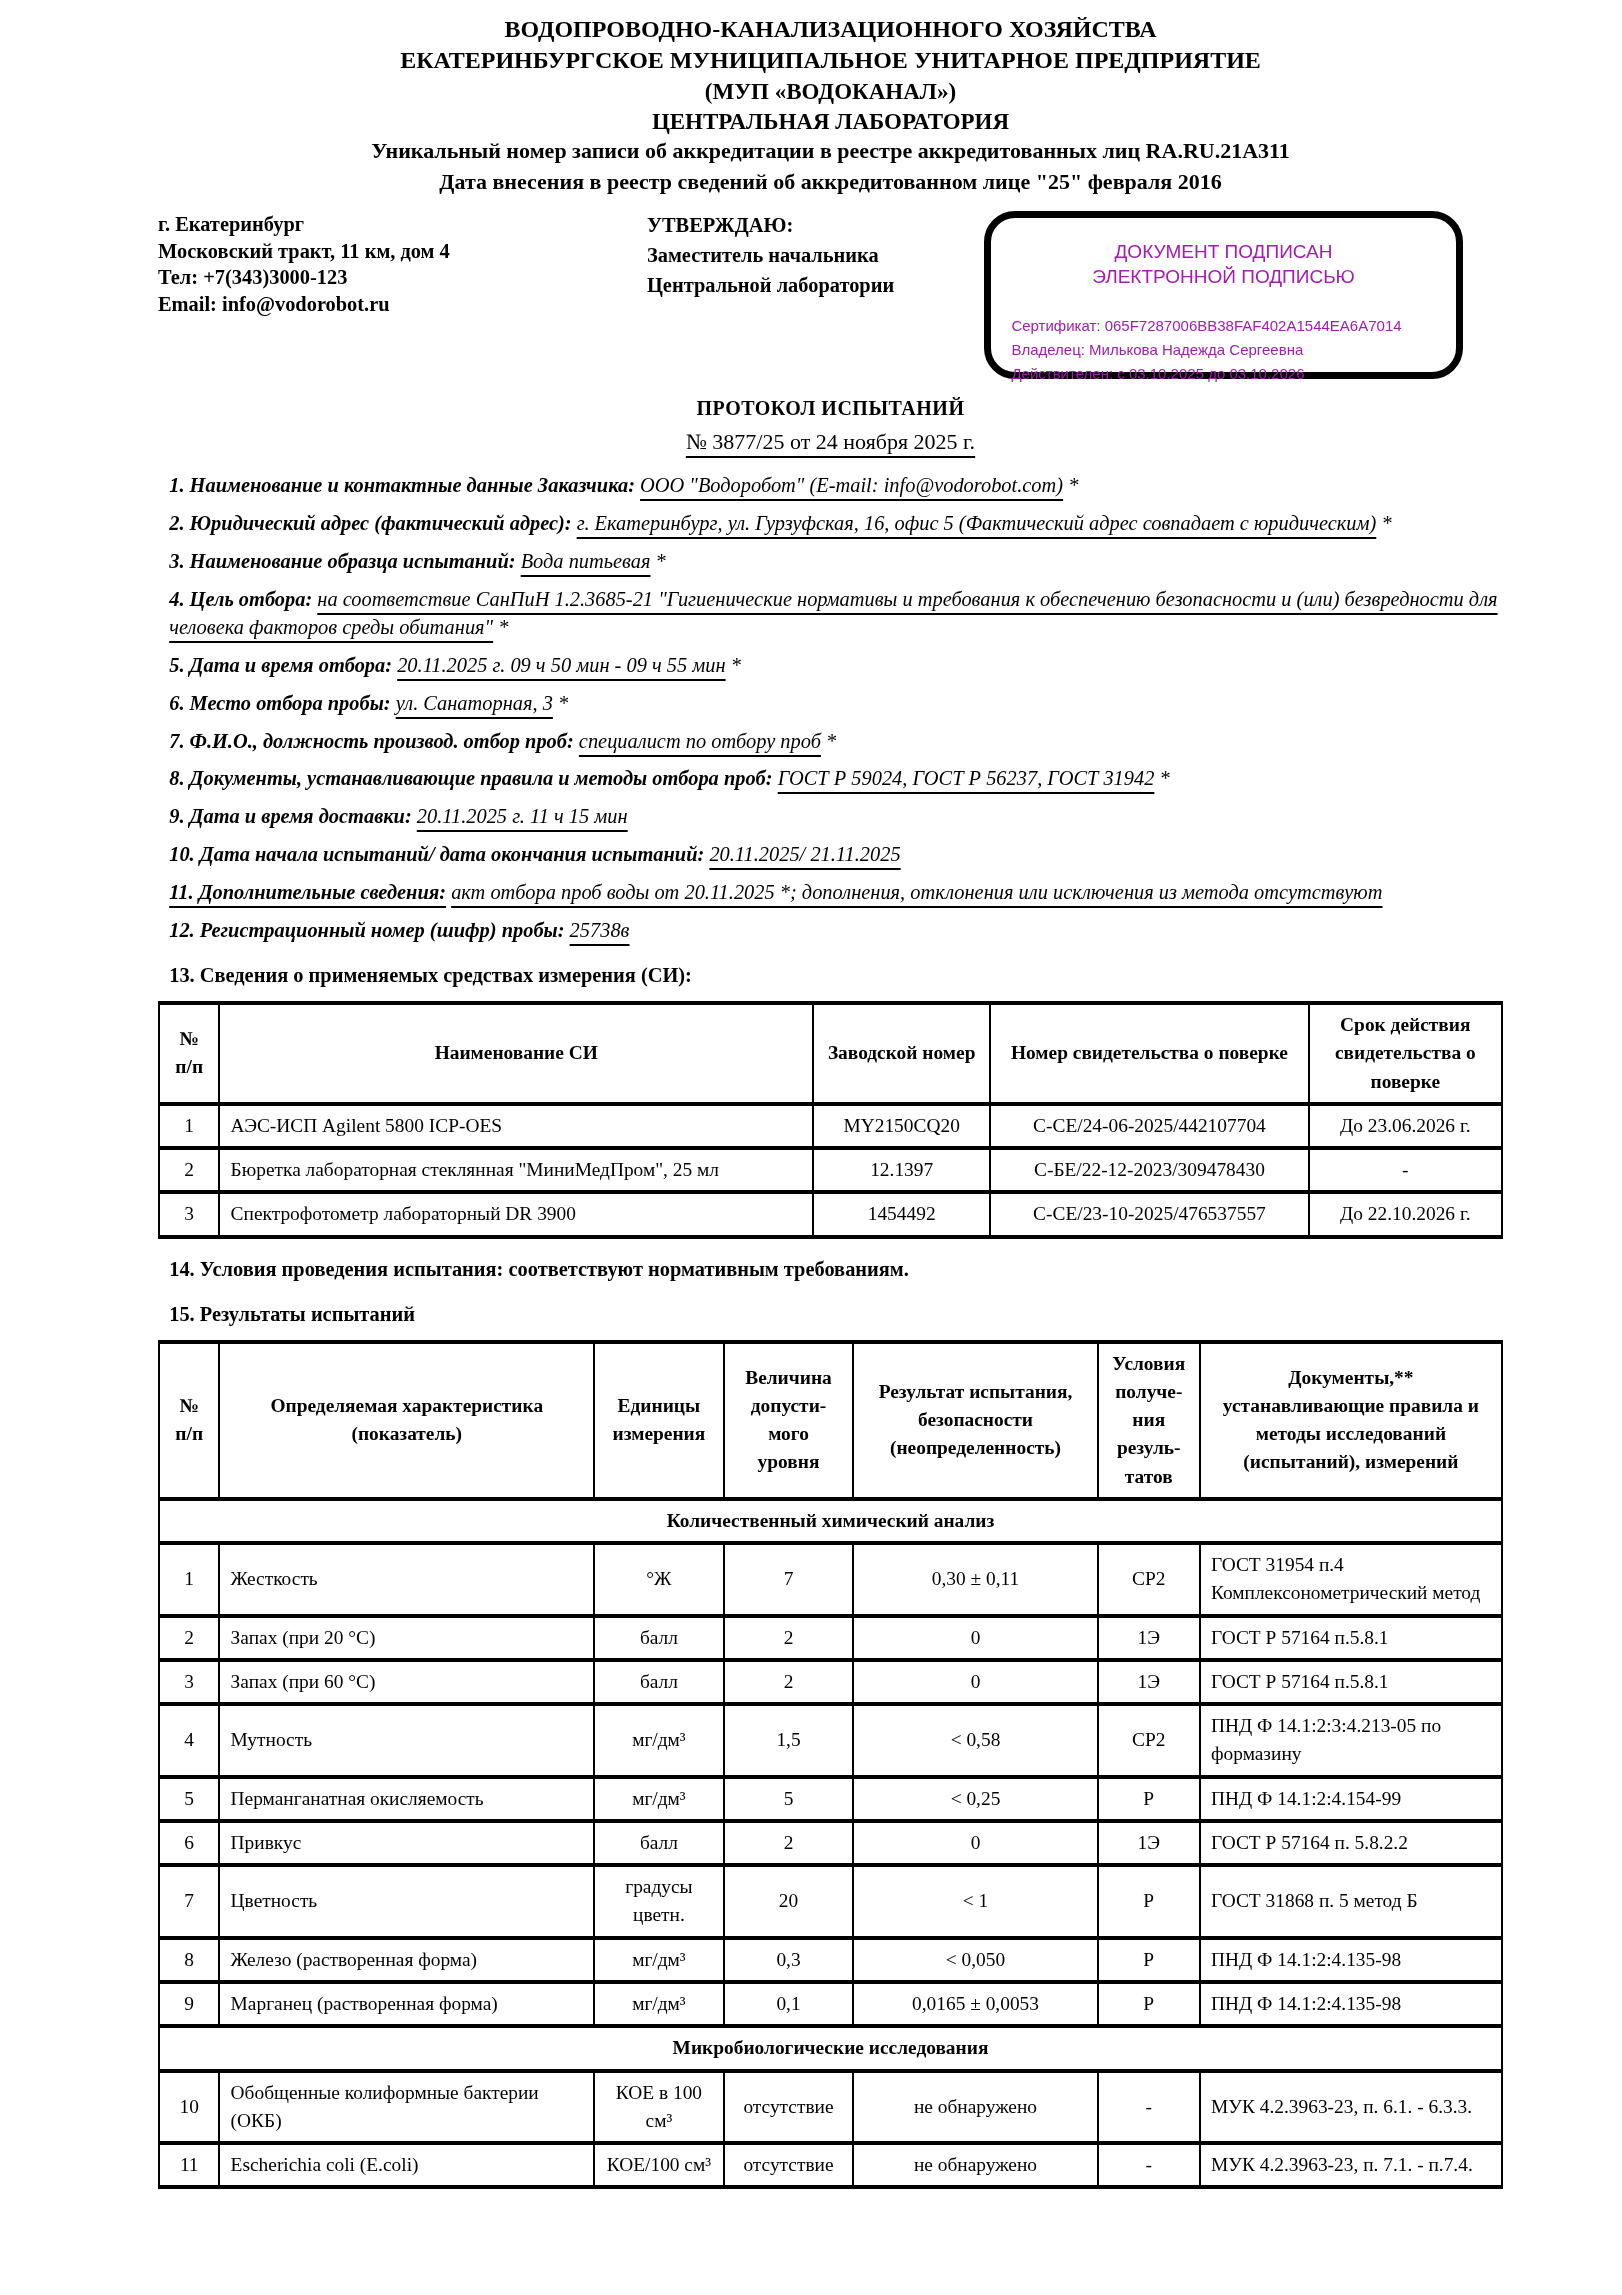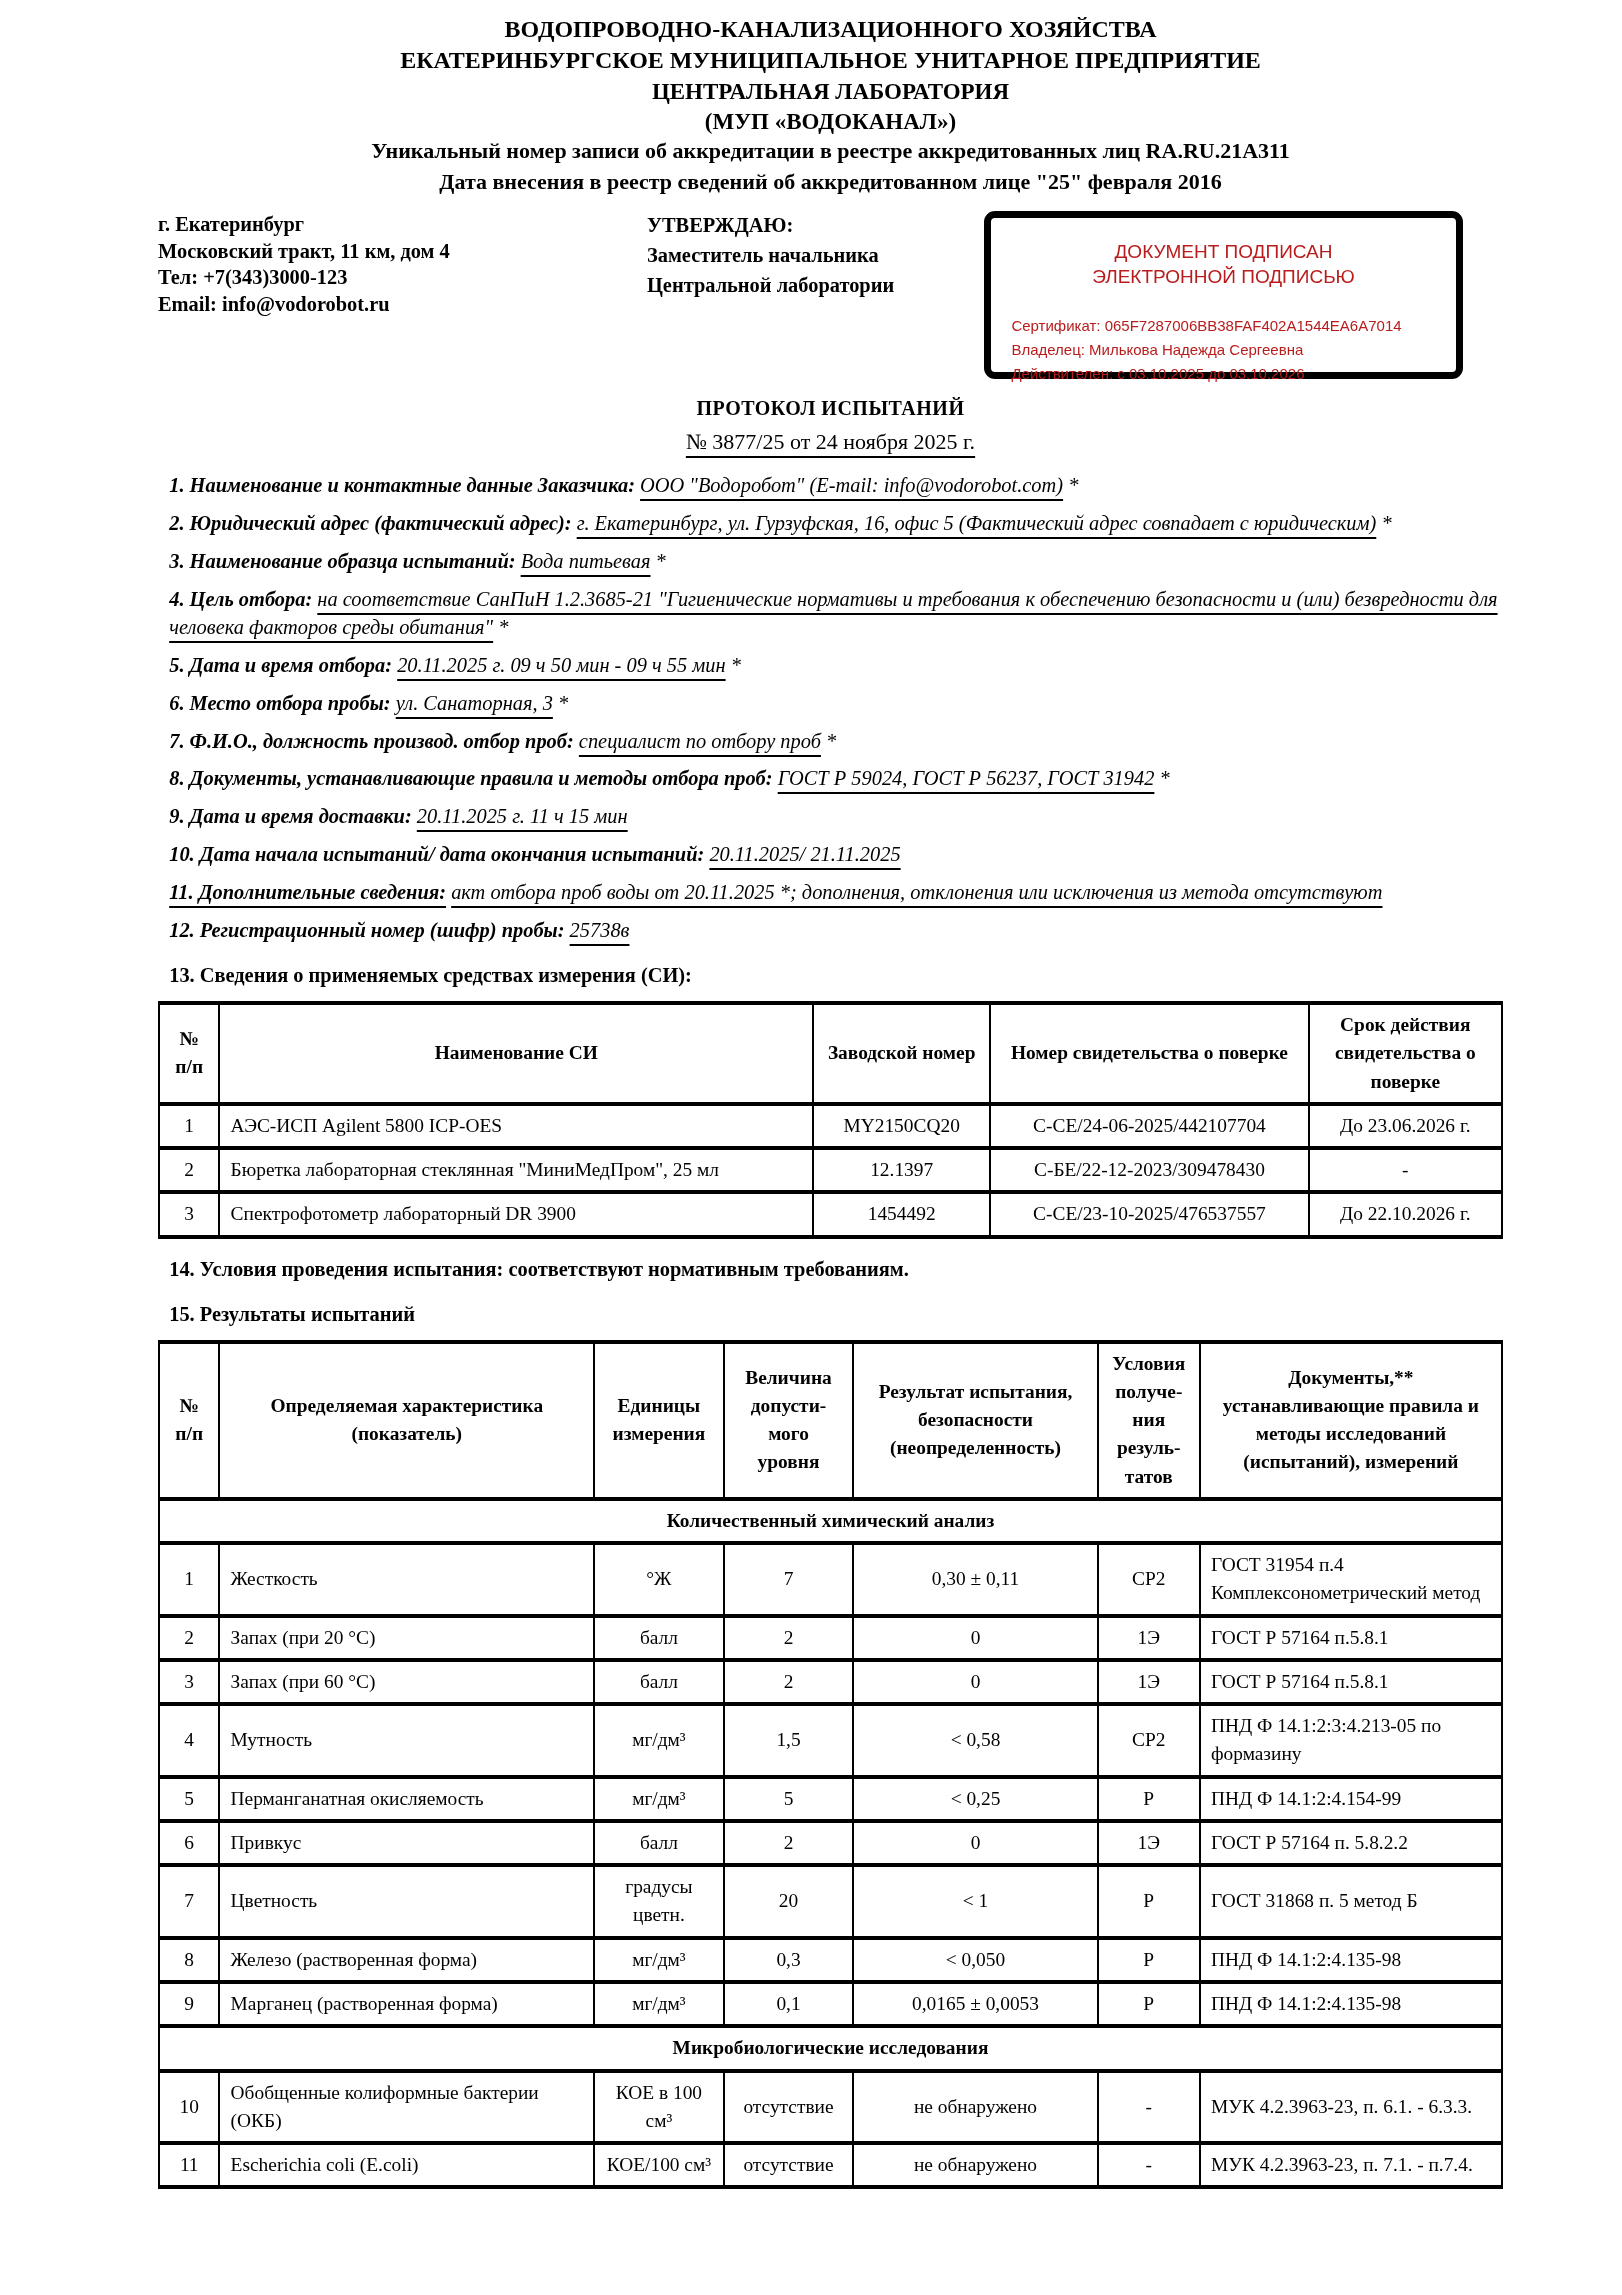--- a/index.html
+++ b/index.html
@@ -11,22 +11,22 @@
   .doc-header{text-align:center;font-weight:bold;}
   .doc-header .org{font-size:24px;line-height:1.3;}
   .doc-header .org-small{font-size:23px;line-height:1.3;}
   .doc-header .accr{font-size:22px;line-height:1.4;}
 
   
   .info-row{display:flex;margin-top:13.3px;}
   .contact{width:489px;font-weight:bold;line-height:1.3;}
   .approve{width:337px;font-weight:bold;line-height:1.45;}
   .stamp{width:479px;height:168px;box-sizing:border-box;border:7.1px solid #000;
-         border-radius:11px;padding:13.3px 20.4px 10.2px 20.4px;
-         font-family:"Liberation Sans",sans-serif;color:#b91c1c;}
+         border-radius:31px;padding:13.3px 20.4px 10.2px 20.4px;
+         font-family:"Liberation Sans",sans-serif;color:#a21caf;}
   .stamp-title{text-align:center;font-size:19px;line-height:1.35;margin-top:7.1px;}
   .stamp-info{margin-top:23.5px;font-size:15px;line-height:1.6;}
 
   
   .proto-title{text-align:center;font-weight:bold;font-size:20px;margin-top:17.3px;letter-spacing:0.5px;}
   .proto-num{text-align:center;font-size:22px;margin-top:9.2px;}
   .u{text-decoration:underline;text-decoration-thickness:2px;text-underline-offset:6.6px;}
 
   
   .items{margin-top:17.3px;margin-left:11.2px;}
@@ -48,22 +48,22 @@
   .section-row td{font-weight:bold;text-align:center;}
 </style>
 </head>
 <body>
 
 <div class="page">
 
   <div class="doc-header">
     <div class="org">ВОДОПРОВОДНО-КАНАЛИЗАЦИОННОГО ХОЗЯЙСТВА</div>
     <div class="org">ЕКАТЕРИНБУРГСКОЕ МУНИЦИПАЛЬНОЕ УНИТАРНОЕ ПРЕДПРИЯТИЕ</div>
+    <div class="org-small">(МУП «ВОДОКАНАЛ»)</div>
     <div class="org-small">ЦЕНТРАЛЬНАЯ ЛАБОРАТОРИЯ</div>
-    <div class="org-small">(МУП «ВОДОКАНАЛ»)</div>
     <div class="accr">Уникальный номер записи об аккредитации в реестре аккредитованных лиц RA.RU.21А311</div>
     <div class="accr">Дата внесения в реестр сведений об аккредитованном лице  "25" февраля 2016</div>
   </div>
 
   <div class="info-row">
     <div class="contact">
       <div>г. Екатеринбург</div>
       <div>Московский тракт, 11 км, дом 4</div>
       <div>Тел: +7(343)3000-123</div>
       <div>Email: info@vodorobot.ru</div>

